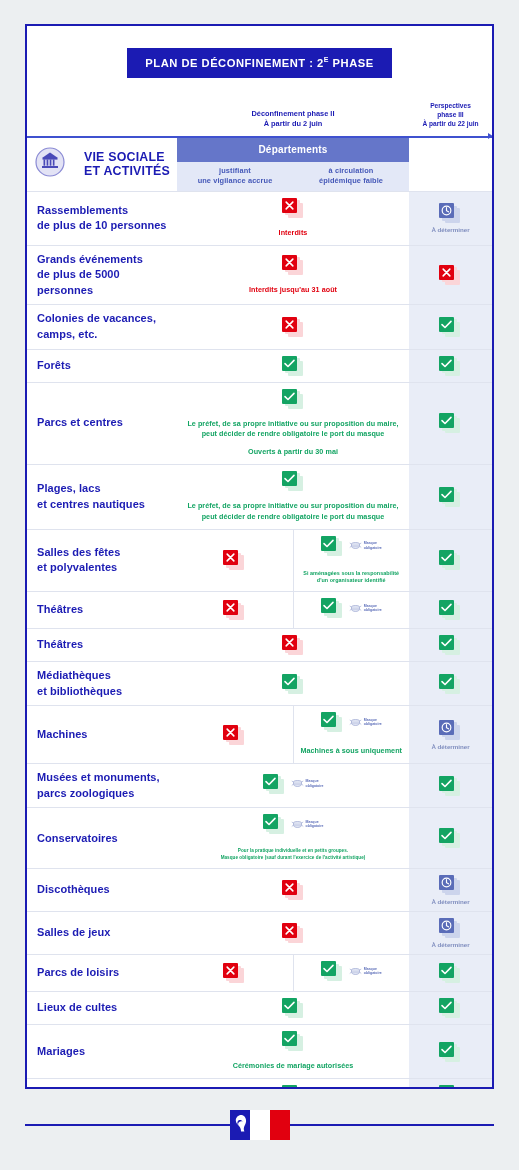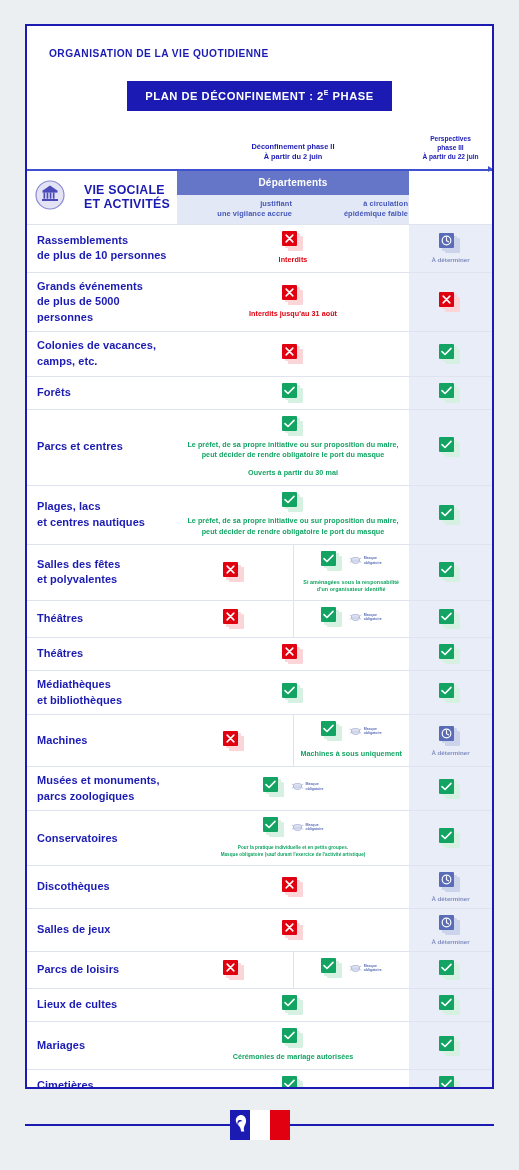--- a/index.html
+++ b/index.html
@@ -63,40 +63,40 @@
     color:#1b1bb3;font-weight:bold;font-size:12.4px;line-height:1.18;
     letter-spacing:.2px;
   }
   .badge{flex:0 0 auto;}
 
   .dep{
     background:#6576c9;color:#fff;text-align:center;
     font-size:10px;font-weight:bold;height:22px;letter-spacing:.2px;
   }
   .sub{
-    background:#e3e8f7;color:#4558b8;text-align:right;
+    background:#e3e8f7;color:#4558b8;text-align:center;
     font-size:7.4px;font-weight:bold;line-height:1.4;height:27px;
     letter-spacing:.1px;
   }
   .persp-blank{background:#ffffff;}
 
   
   tbody td{border-top:1px solid #dfe3ee;vertical-align:middle;}
   td.label{
     color:#1b1bb3;font-weight:bold;font-size:11px;line-height:1.42;
     padding:6px 4px 6px 10px;letter-spacing:.05px;
   }
   td.cell{padding:6px 4px;text-align:center;}
   td.persp{background:#e9edf7;text-align:center;padding:6px 2px;}
 
   .split-left{border-right:1px solid #dfe3ee;}
 
   .note{
     font-size:7.2px;font-weight:bold;color:#13a463;line-height:1.5;
-    margin-top:4px;letter-spacing:.05px;
+    margin-top:10px;letter-spacing:.05px;
   }
   .note.red{color:#e1000f;}
   .note.small{font-size:5.4px;line-height:1.45;}
   .note.tiny{font-size:4.6px;line-height:1.5;}
   .note.gap{margin-top:7px;}
   .determ{font-size:6.2px;font-weight:bold;color:#7f8dbe;margin-top:3px;}
 
   
   .ico{position:relative;display:inline-block;vertical-align:middle;}
   .ico .sh1,.ico .sh2,.ico .fr{
@@ -136,21 +136,20 @@
   .flag .r{width:20px;background:#e1000f;}
   .flag svg{position:absolute;left:-8px;top:3px;}
 </style>
 </head>
 <body>
 
 <div class="page">
 
   <div class="card">
 
-    <div class="kicker">ORGANISATION DE LA VIE QUOTIDIENNE</div>
 
     <div class="banner-wrap">
       <div class="banner"><span>PLAN DE DÉCONFINEMENT : 2</span><sup>e</sup><span> PHASE</span></div>
     </div>
 
     <table class="grid">
       <colgroup>
         <col class="c-label">
           <col class="c-a">
           <col class="c-b">

